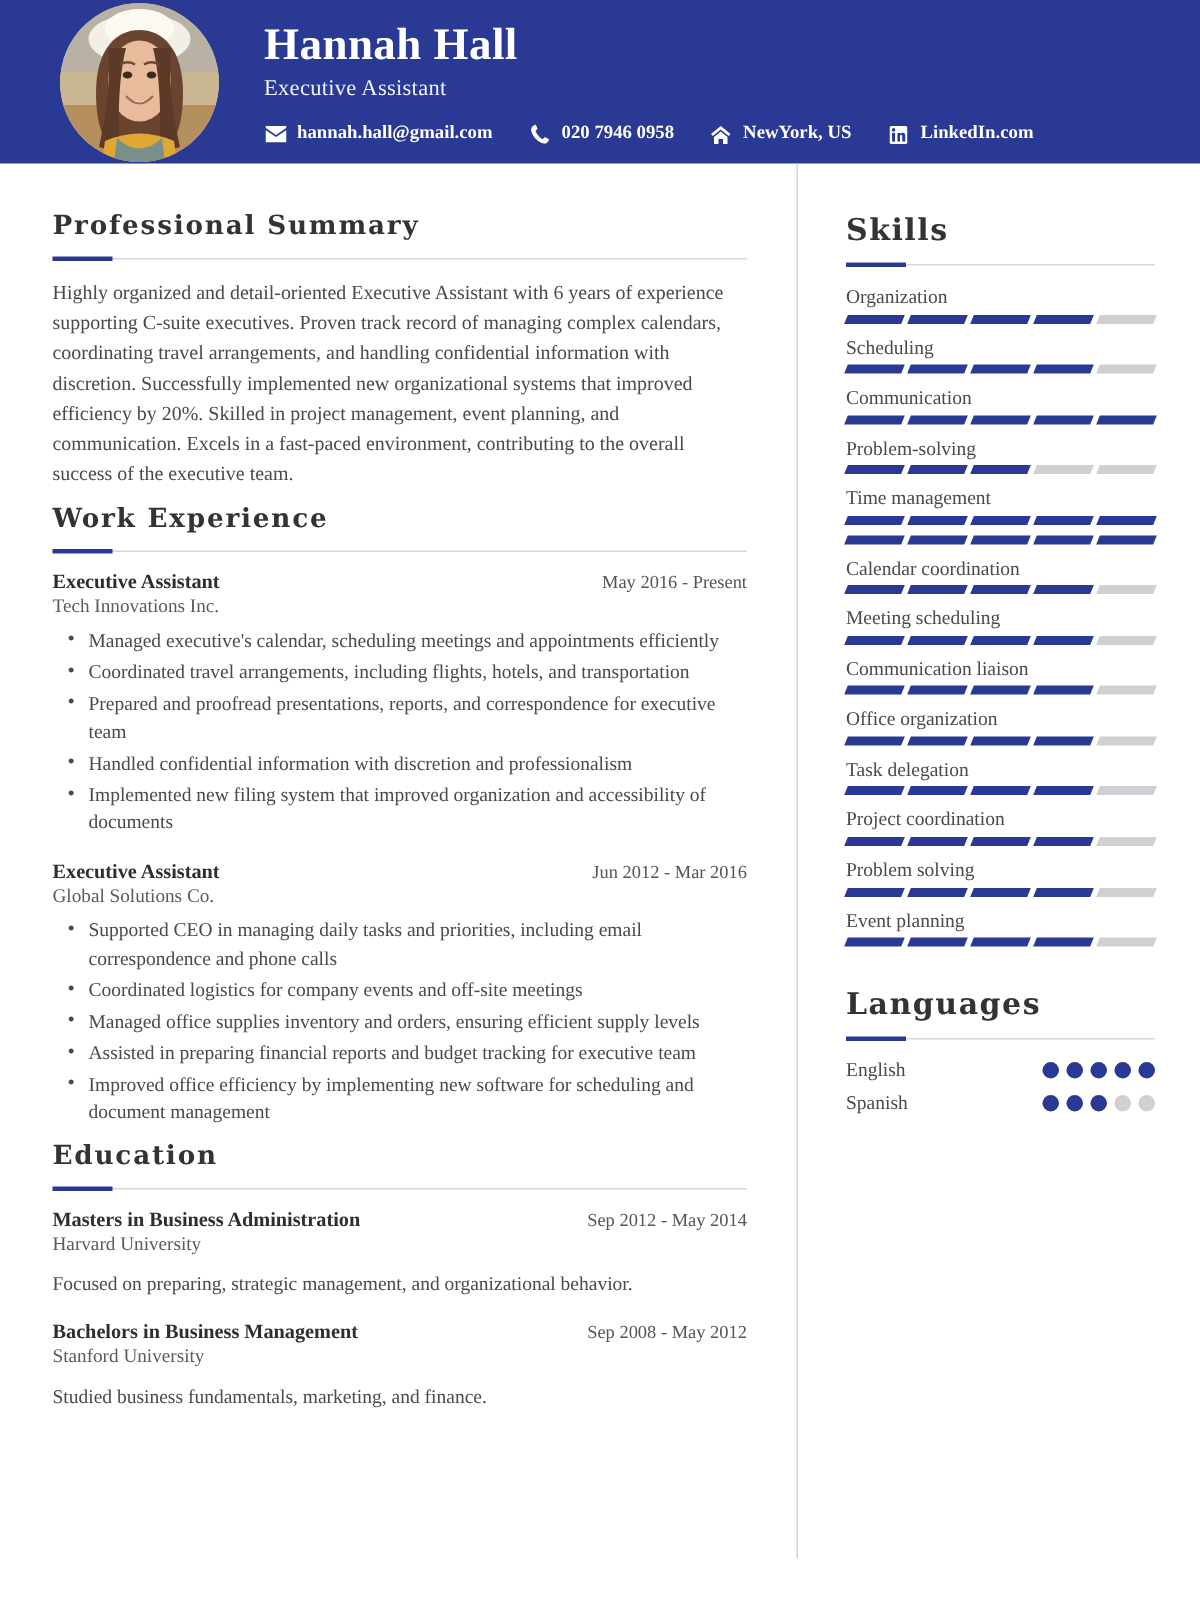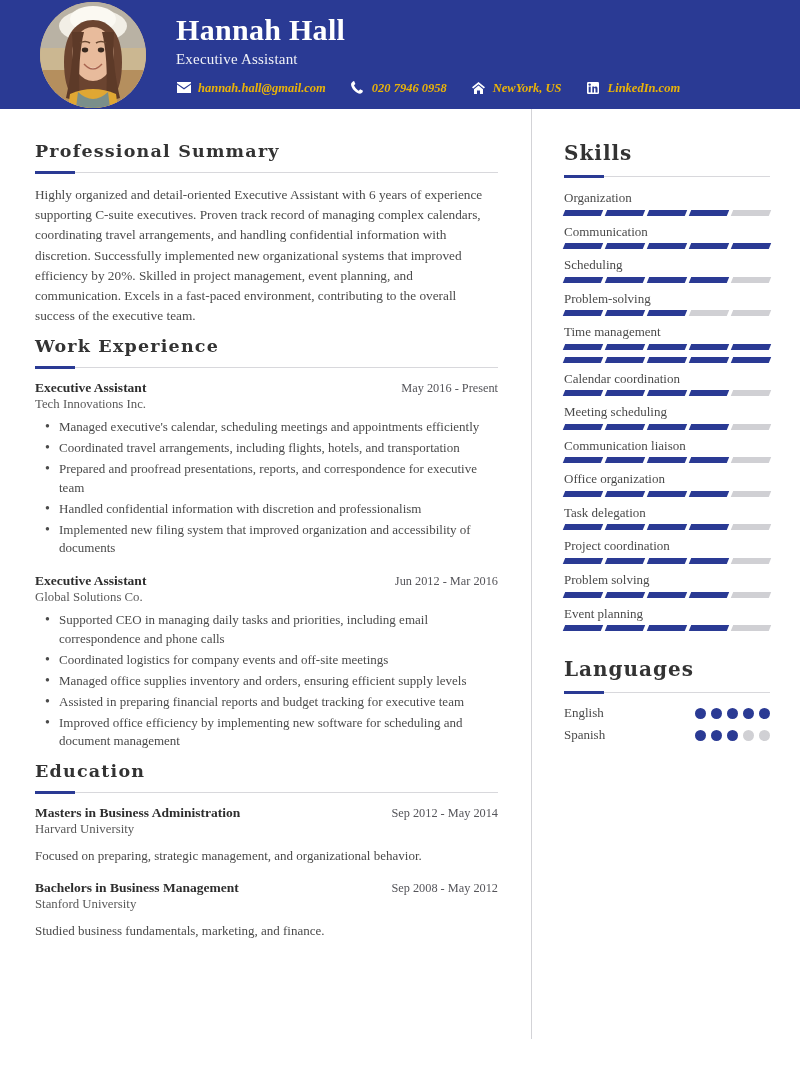--- a/index.html
+++ b/index.html
@@ -62,25 +62,24 @@
   .contacts {
     display: flex;
     align-items: center;
     margin-top: 13px;
     gap: 24px;
     flex-wrap: nowrap;
   }
 
   .contact {
     display: flex;
-    align-items: flex-start;
+    align-items: flex-end;
     font-size: 12.5px;
-    color: #eab308;
+    color: #ffffff;
     white-space: nowrap;
-    font-style: italic;
   }
   .contact .ic {
     display: inline-flex;
     align-items: center;
     justify-content: center;
     width: 15px;
     height: 13px;
     margin-right: 7px;
   }
   .contact .ic svg { fill: #ffffff; display: block; }
@@ -413,37 +412,37 @@
               <div class="skill-name">Organization</div>
               <div class="skill-bar">
                 <span class="seg on"></span>
                 <span class="seg on"></span>
                 <span class="seg on"></span>
                 <span class="seg on"></span>
                 <span class="seg"></span>
               </div>
             </div>
             <div class="skill">
+              <div class="skill-name">Scheduling</div>
+              <div class="skill-bar">
+                <span class="seg on"></span>
+                <span class="seg on"></span>
+                <span class="seg on"></span>
+                <span class="seg on"></span>
+                <span class="seg"></span>
+              </div>
+            </div>
+            <div class="skill">
               <div class="skill-name">Communication</div>
               <div class="skill-bar">
                 <span class="seg on"></span>
                 <span class="seg on"></span>
                 <span class="seg on"></span>
                 <span class="seg on"></span>
                 <span class="seg on"></span>
-              </div>
-            </div>
-            <div class="skill">
-              <div class="skill-name">Scheduling</div>
-              <div class="skill-bar">
-                <span class="seg on"></span>
-                <span class="seg on"></span>
-                <span class="seg on"></span>
-                <span class="seg on"></span>
-                <span class="seg"></span>
               </div>
             </div>
             <div class="skill">
               <div class="skill-name">Problem-solving</div>
               <div class="skill-bar">
                 <span class="seg on"></span>
                 <span class="seg on"></span>
                 <span class="seg on"></span>
                 <span class="seg"></span>
                 <span class="seg"></span>

